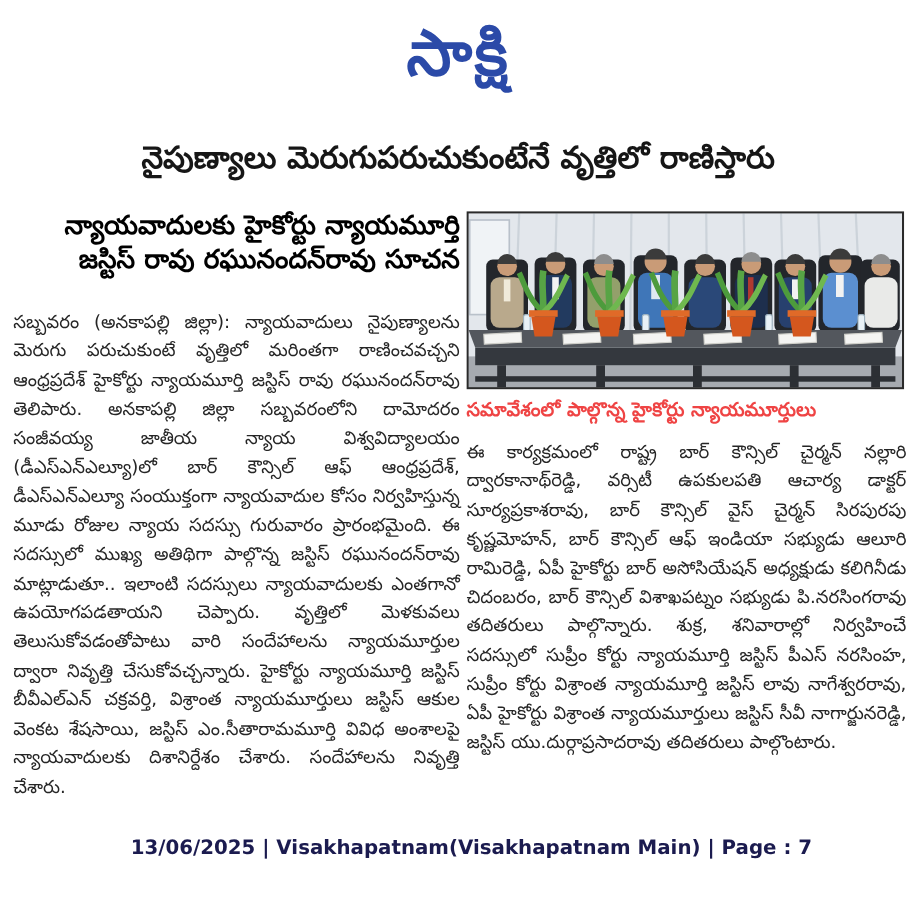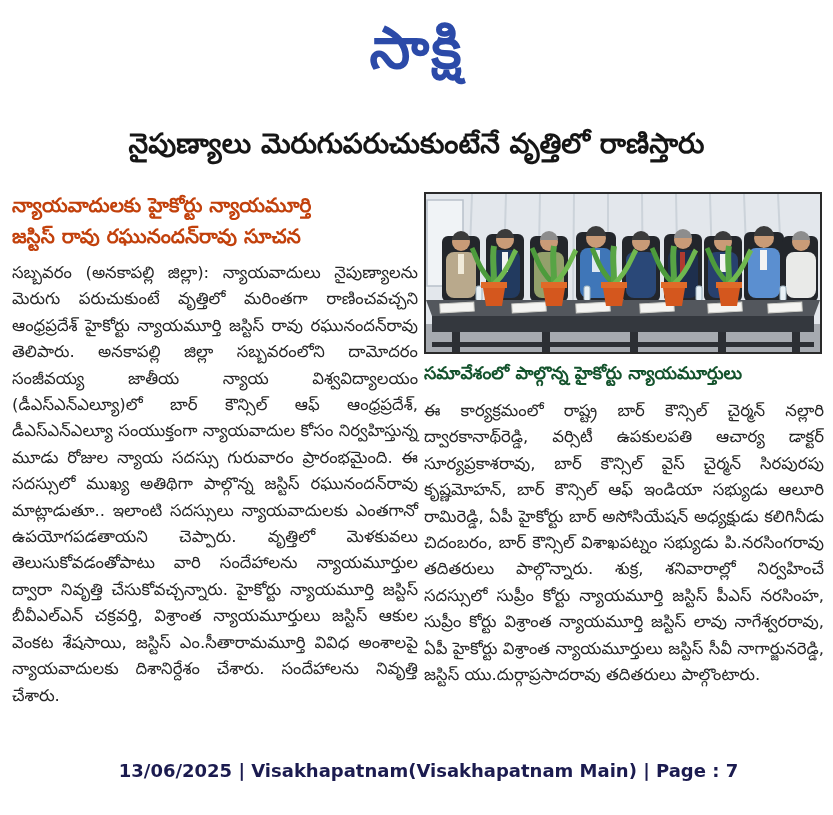--- a/index.html
+++ b/index.html
@@ -33,46 +33,46 @@
     color: #161616;
     text-align: center;
     line-height: 1.25;
     white-space: nowrap;
   }
   .col-left {
     position: absolute;
     top: 190px; left: 12px; width: 406px;
   }
   .subheadline {
-    text-align: left;
-    color: #c2410c;
-    font-size: 20px;
+    text-align: right;
+    color: #000000;
+    font-size: 24px;
     font-weight: 600;
     line-height: 31px;
   }
   .body-text {
-    margin-top: 8px;
+    margin-top: 28px;
     font-size: 16.5px;
     line-height: 26.4px;
     text-align: justify;
     color: #262626;
   }
   .col-right {
     position: absolute;
     top: 192px; left: 424px; width: 400px;
   }
   .photo-frame {
     width: 398px; height: 162px;
     display: block;
   }
   .photo-caption {
     margin-top: 7px;
     font-size: 17.5px;
     font-weight: 600;
-    color: #14532d;
+    color: #ef4444;
     line-height: 24px;
   }
   .col-right .body-text { margin-top: 13px; }
   .footer {
     position: absolute;
     top: 757px; left: 0; right: 0;
     text-align: center;
     color: #1b1b4f;
     font-weight: bold;
   }

